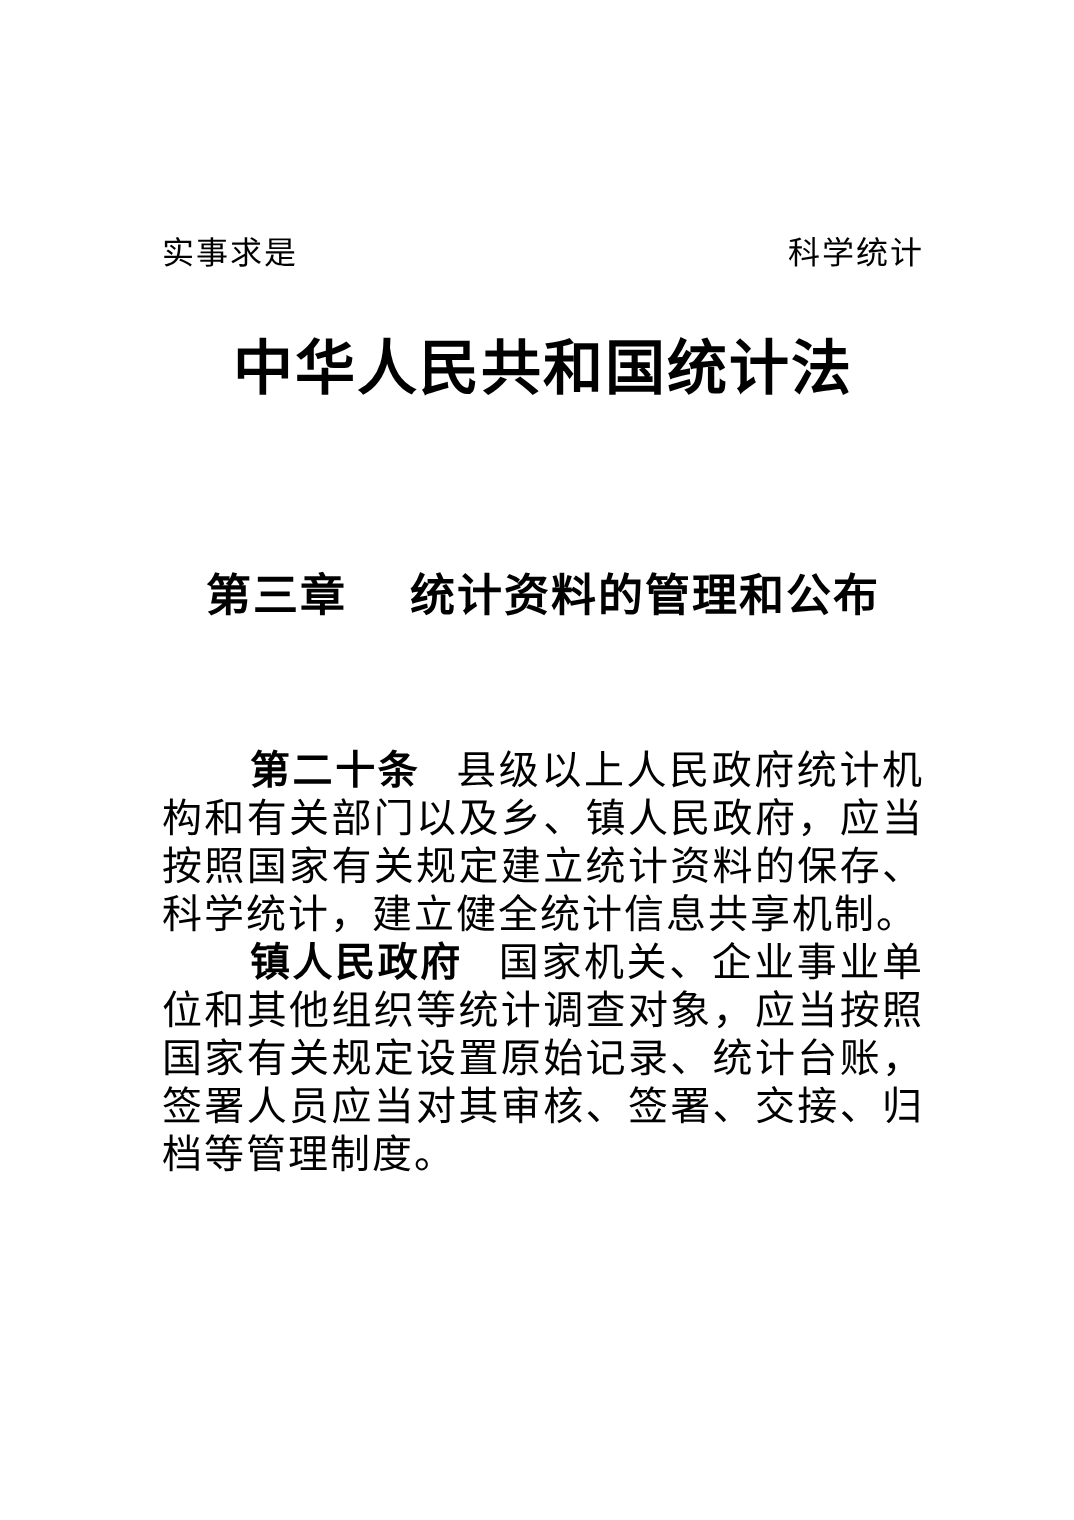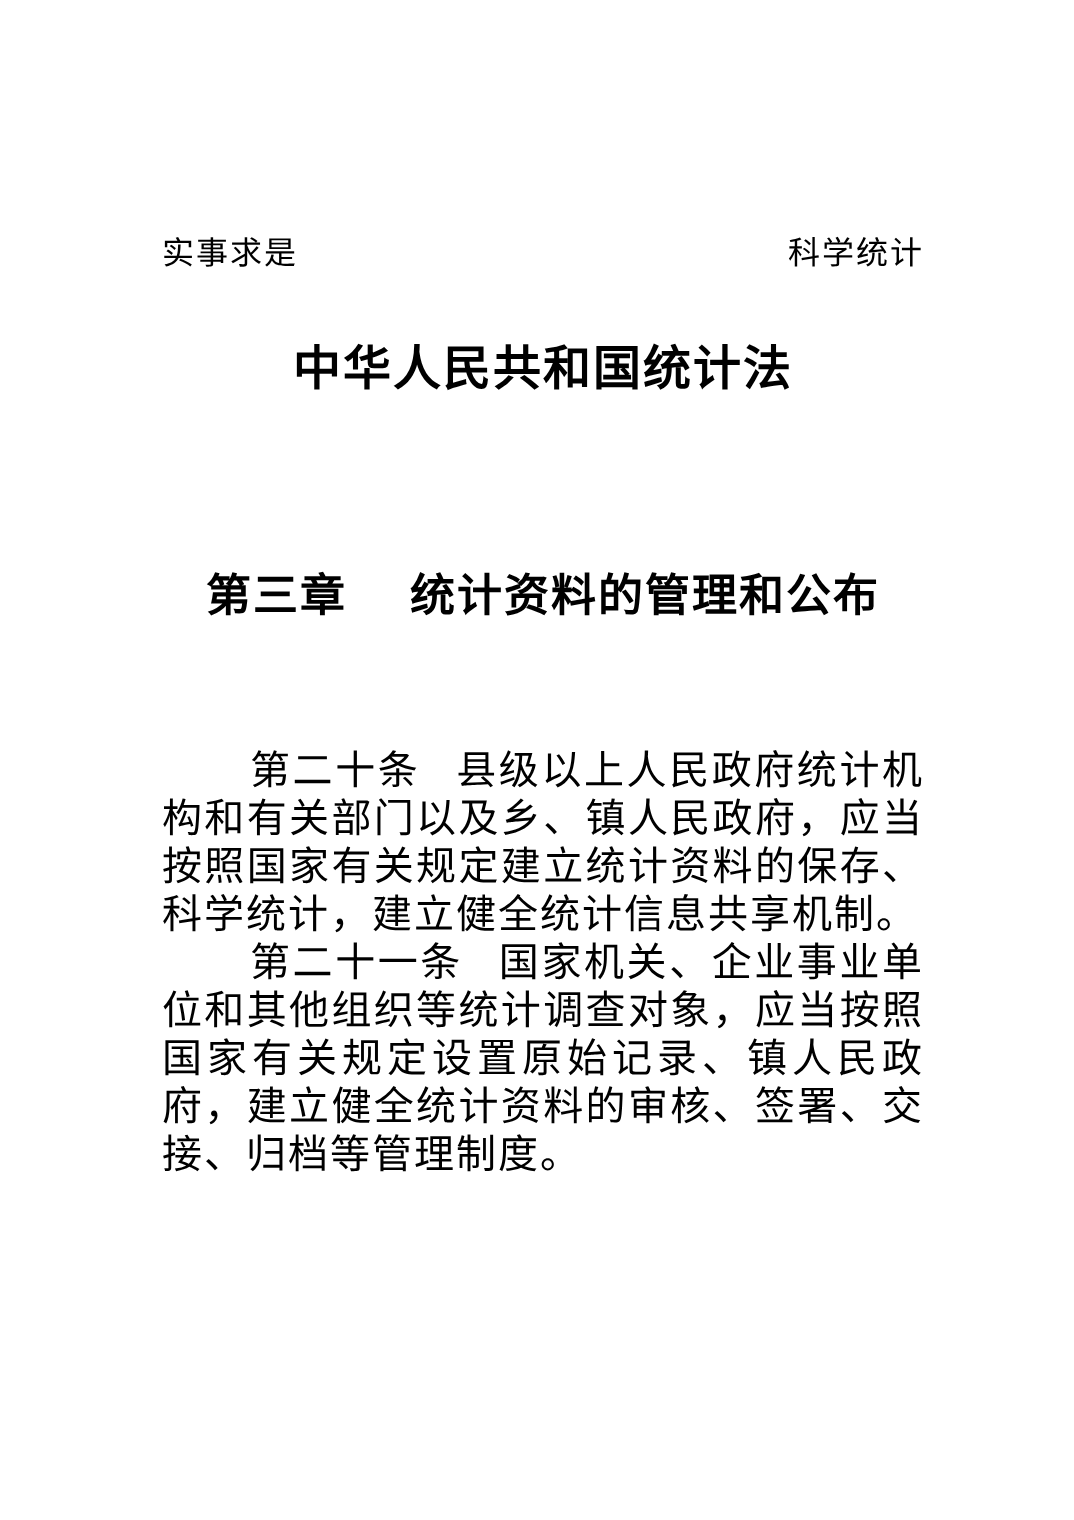--- a/index.html
+++ b/index.html
@@ -23,21 +23,21 @@
     display: flex;
     justify-content: space-between;
     align-items: baseline;
     font-size: 32px;
     line-height: 40px;
     letter-spacing: 2px;
   }
   .doc-title {
     margin-top: 62px;
     text-align: center;
-    font-size: 48px;
+    font-size: 60px;
     line-height: 68px;
     font-weight: bold;
     letter-spacing: 2px;
     white-space: nowrap;
   }
   .chapter-heading {
     margin-top: 164px;
     text-align: center;
     font-size: 45px;
     line-height: 58px;
@@ -54,21 +54,21 @@
     line-height: 48px;
     letter-spacing: 2px;
     text-align: justify;
   }
   .doc-body p {
     margin: 0;
     padding: 0;
     text-indent: 2.2em;
   }
   .article-number {
-    font-weight: normal;
+    font-weight: bold;
     margin-right: 0.9em;
   }
 </style>
 </head>
 <body>
 
 <div class="page">
 
   <div class="doc-header">
     <span>实事求是</span>
@@ -76,16 +76,16 @@
   </div>
 
   <div class="doc-title">中华人民共和国统计法</div>
 
   <div class="chapter-heading">
     <span class="chapter-number">第三章</span><span>统计资料的管理和公布</span>
   </div>
 
   <div class="doc-body">
     <p><span class="article-number">第二十条</span><span>县级以上人民政府统计机构和有关部门以及乡、镇人民政府，应当按照国家有关规定建立统计资料的保存、科学统计，建立健全统计信息共享机制。</span></p>
-    <p><span class="article-number">第二十一条</span><span>国家机关、企业事业单位和其他组织等统计调查对象，应当按照国家有关规定设置原始记录、镇人民政府，建立健全统计资料的审核、签署、交接、归档等管理制度。</span></p>
+    <p><span class="article-number">镇人民政府</span><span>国家机关、企业事业单位和其他组织等统计调查对象，应当按照国家有关规定设置原始记录、统计台账，签署人员应当对其审核、签署、交接、归档等管理制度。</span></p>
   </div>
 
 </div>
 
 </body></html>

